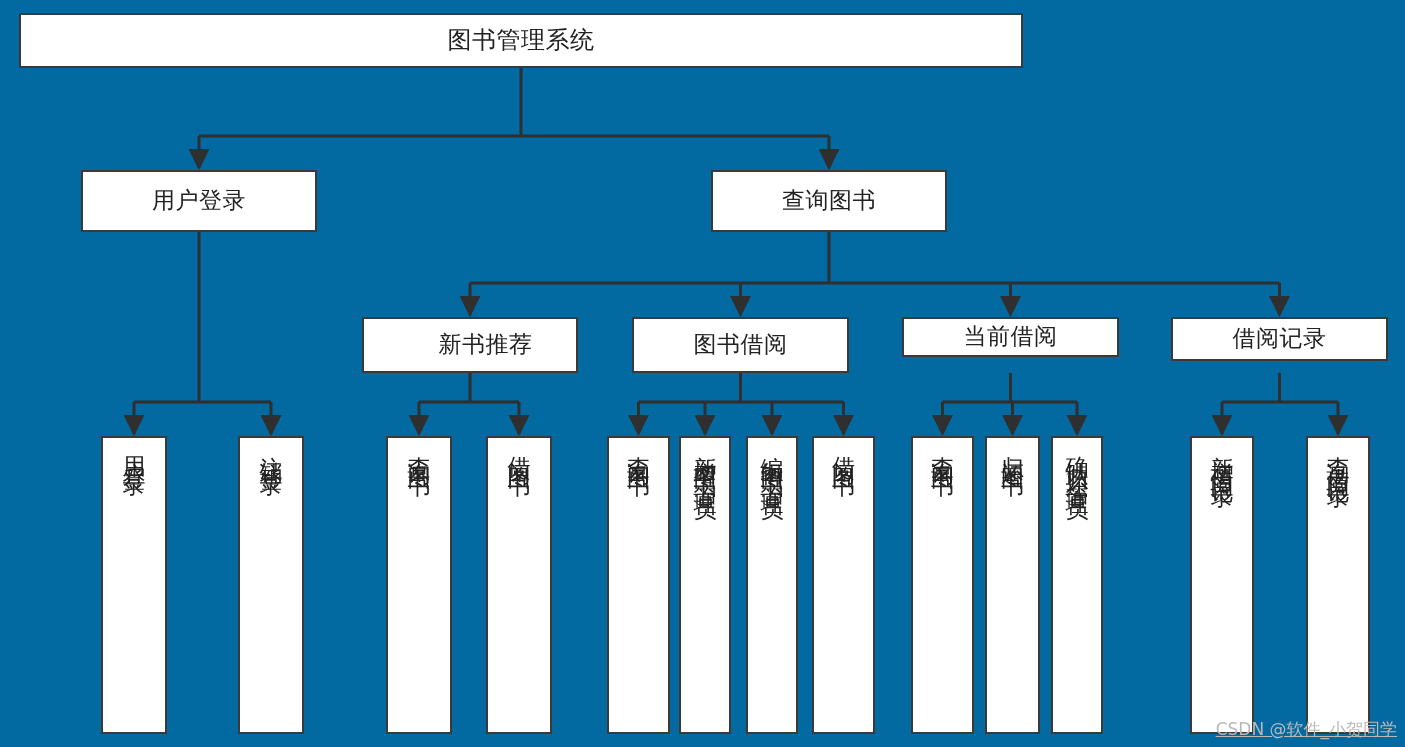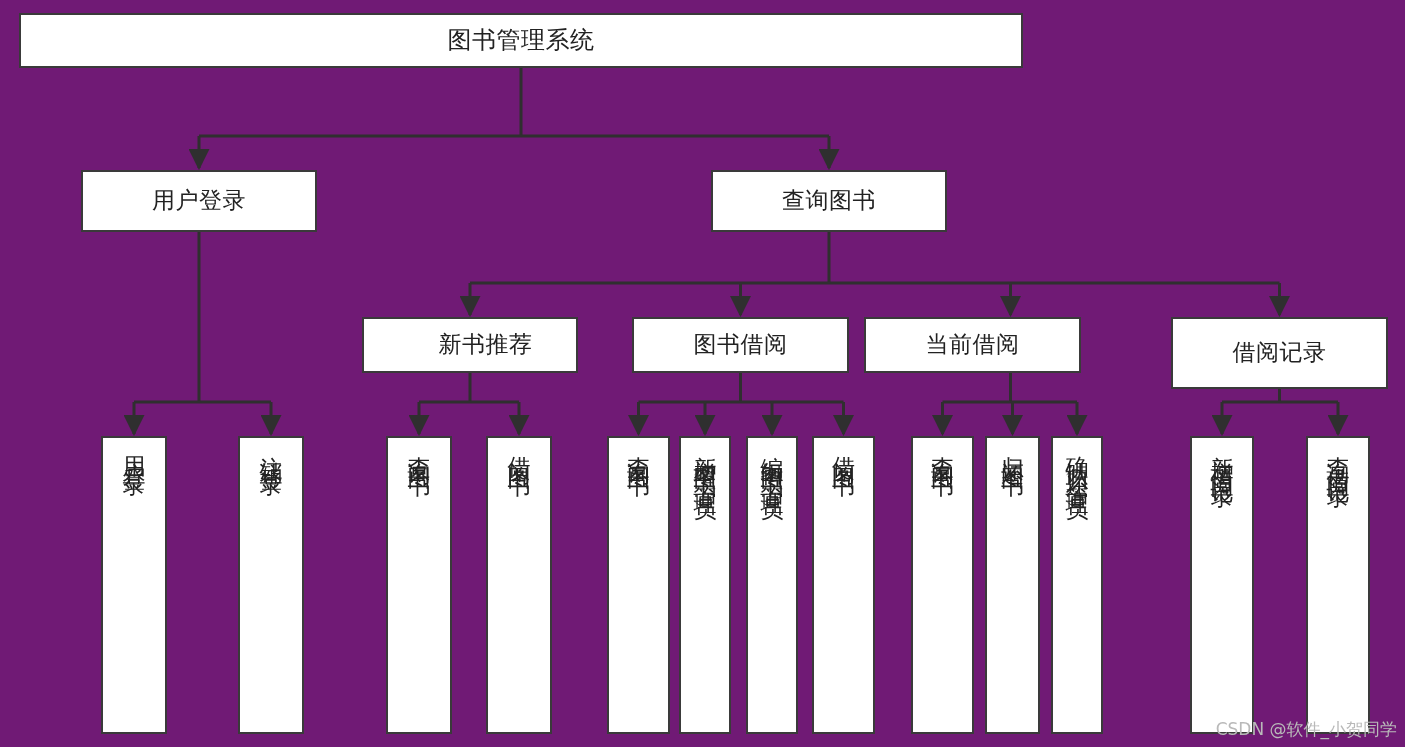--- a/index.html
+++ b/index.html
@@ -7,21 +7,21 @@
     padding: 0;
     background: #ffffff;
   }
   body {
     font-family: "DejaVu Sans", "Liberation Sans", sans-serif;
   }
   #canvas {
     position: relative;
     width: 1405px;
     height: 747px;
-    background: #701a75;
+    background: #0369a1;
     overflow: hidden;
   }
   #edges {
     position: absolute;
     left: 0;
     top: 0;
     width: 1405px;
     height: 747px;
     pointer-events: none;
   }
@@ -66,20 +66,21 @@
   }
   .watermark {
     position: absolute;
     right: 8px;
     bottom: 6px;
     font-size: 17px;
     color: #b9b9b9;
     z-index: 5;
     white-space: nowrap;
     font-family: "DejaVu Sans", "Liberation Sans", sans-serif;
+    text-decoration: underline;
   }
 </style>
 </head>
 <body>
 
 <div id="canvas">
 
   <svg id="edges" viewBox="0 0 1405 747" width="1405" height="747">
     <defs>
       <marker id="arrow" viewBox="0 0 10 10" refX="9" refY="5" markerWidth="7" markerHeight="7" orient="auto-start-reverse">
@@ -136,24 +137,24 @@
       </div>
     </div>
 
   <div id="level3-host">
       <div class="node h" style="left: 362px; top: 317px; width: 216px; height: 56px; padding-left: 31px;">
         <span class="label">新书推荐</span>
       </div>
       <div class="node h" style="left: 632px; top: 317px; width: 217px; height: 56px;">
         <span class="label">图书借阅</span>
       </div>
-      <div class="node h" style="left: 864px; top: 317px; width: 217px; height: 56px; justify-content: center;">
+      <div class="node h" style="left: 902px; top: 317px; width: 217px; height: 40px; justify-content: center;">
         <span class="label">当前借阅</span>
       </div>
-      <div class="node h" style="left: 1171px; top: 317px; width: 217px; height: 72px;">
+      <div class="node h" style="left: 1171px; top: 317px; width: 217px; height: 44px;">
         <span class="label">借阅记录</span>
       </div>
     </div>
 
   <div id="leaf-host">
       <div class="node v" style="left: 101px; top: 436px; width: 66px; height: 298px;">
         <span class="label">用户登录</span>
       </div>
       <div class="node v" style="left: 238px; top: 436px; width: 66px; height: 298px;">
         <span class="label">注销登录</span>

